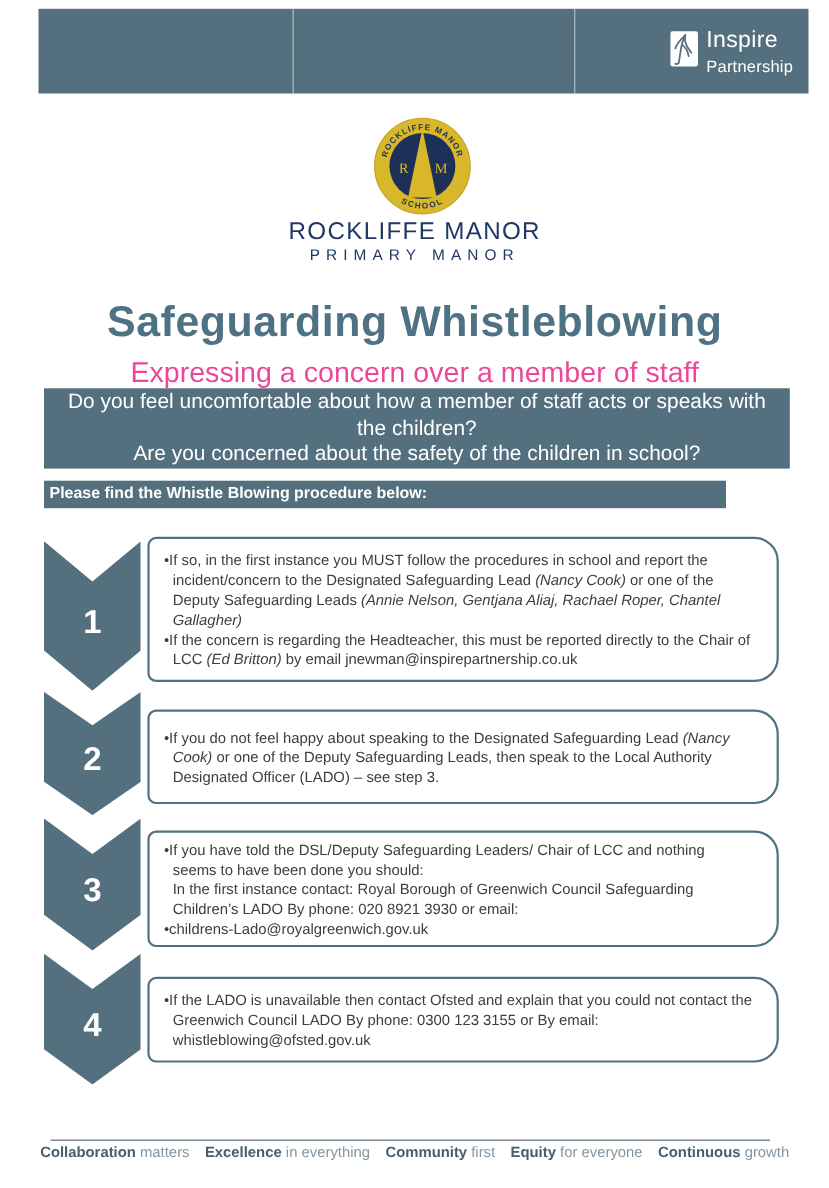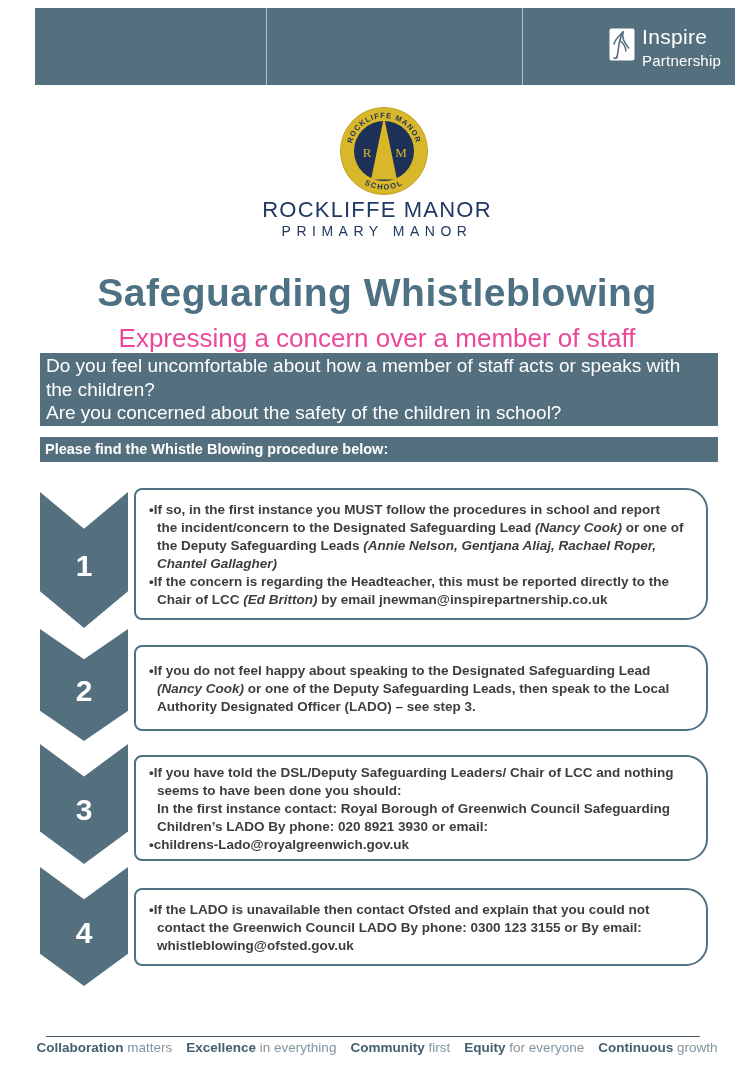--- a/index.html
+++ b/index.html
@@ -23,39 +23,39 @@
                color:#1f3864;font-size:22px;letter-spacing:1.2px;}
   .school-type{position:absolute;left:0;top:223px;width:100%;text-align:center;
                color:#1f3864;font-size:14px;letter-spacing:5.5px;}
 
   .title{position:absolute;left:0;top:271px;width:100%;text-align:center;
          color:#4e7284;font-size:39px;font-weight:700;letter-spacing:.5px;}
   .subtitle{position:absolute;left:0;top:323px;width:100%;text-align:center;
             color:#ec4899;font-size:26px;}
 
   .q-banner{position:absolute;left:40px;top:353px;width:678px;background:#54707e;
-            color:#fff;text-align:left;font-size:19px;line-height:23.5px;
+            color:#fff;text-align:center;font-size:19px;line-height:23.5px;
             padding:1px 6px;box-sizing:border-box;}
-  .p-banner{position:absolute;left:40px;top:437px;width:678px;height:25px;background:#54707e;
+  .p-banner{position:absolute;left:40px;top:437px;width:620px;height:25px;background:#54707e;
             color:#fff;font-size:14.5px;font-weight:700;line-height:25px;
             padding-left:5px;box-sizing:border-box;}
 
   
   .arrow{position:absolute;left:40px;width:88px;background:#54707e;
          clip-path:polygon(0% 0%,50% 27%,100% 0%,100% 73%,50% 100%,0% 73%);
          display:flex;align-items:center;justify-content:center;}
   .arrow .num{color:#fff;font-size:30px;font-weight:700;transform:translateY(6px);}
   .a1{top:492px;height:136px}.a2{top:629px;height:112px}
   .a3{top:744px;height:120px}.a4{top:867px;height:119px}
 
   
   .box{position:absolute;left:134px;width:574px;border:2px solid #4f7181;
        border-radius:8px 22px 22px 8px;box-sizing:border-box;background:#fff;
        display:flex;flex-direction:column;justify-content:center;
-       padding:6px 22px 4px 13px;color:#3d3d3d;font-size:13.5px;line-height:1.34;font-weight:bold;}
+       padding:6px 22px 4px 13px;color:#3d3d3d;font-size:13.5px;line-height:1.34;}
   .b1{top:488px;height:132px}.b2{top:645px;height:86px}
   .b3{top:755px;height:106px}.b4{top:888px;height:78px}
   .bullet{padding-left:8px;text-indent:-8px;}
   .bullet em{font-style:italic;}
 
   
   .f-line{position:absolute;left:46px;top:1036px;width:654px;height:1px;background:#4a5f6b;}
   .f-values{position:absolute;left:0;top:1040px;width:100%;text-align:center;
             color:#8495a0;font-size:13.5px;}
   .fv{margin:0 7px;white-space:nowrap;}

